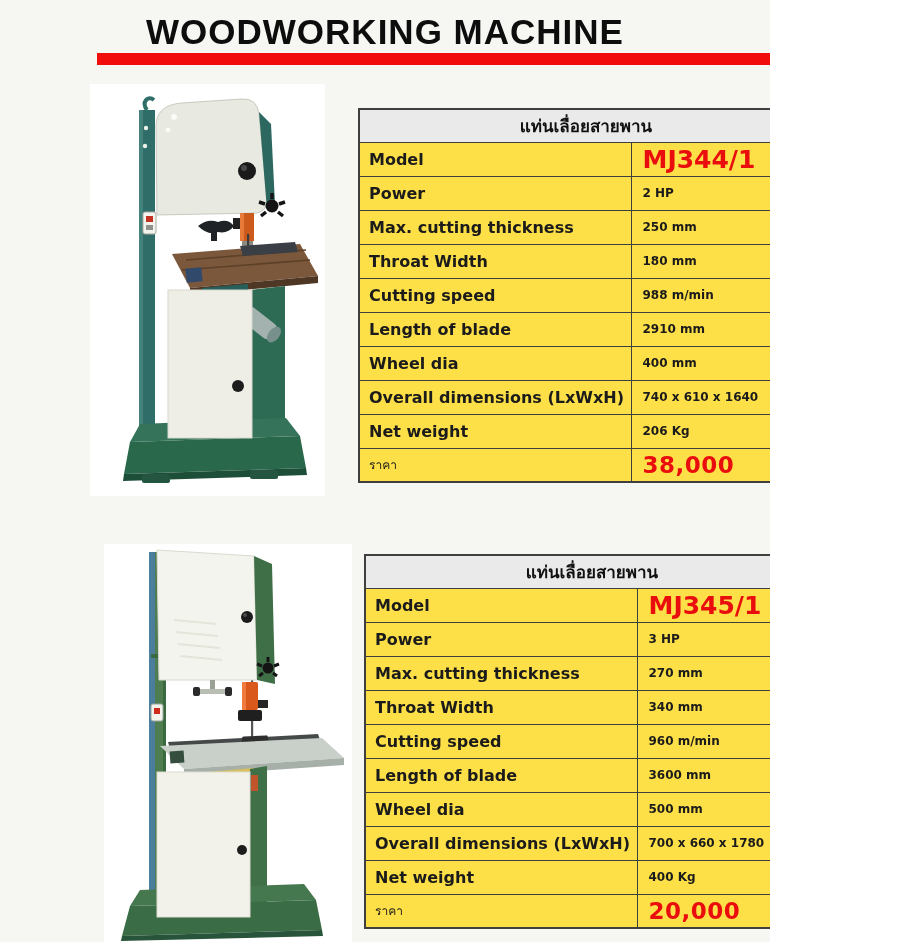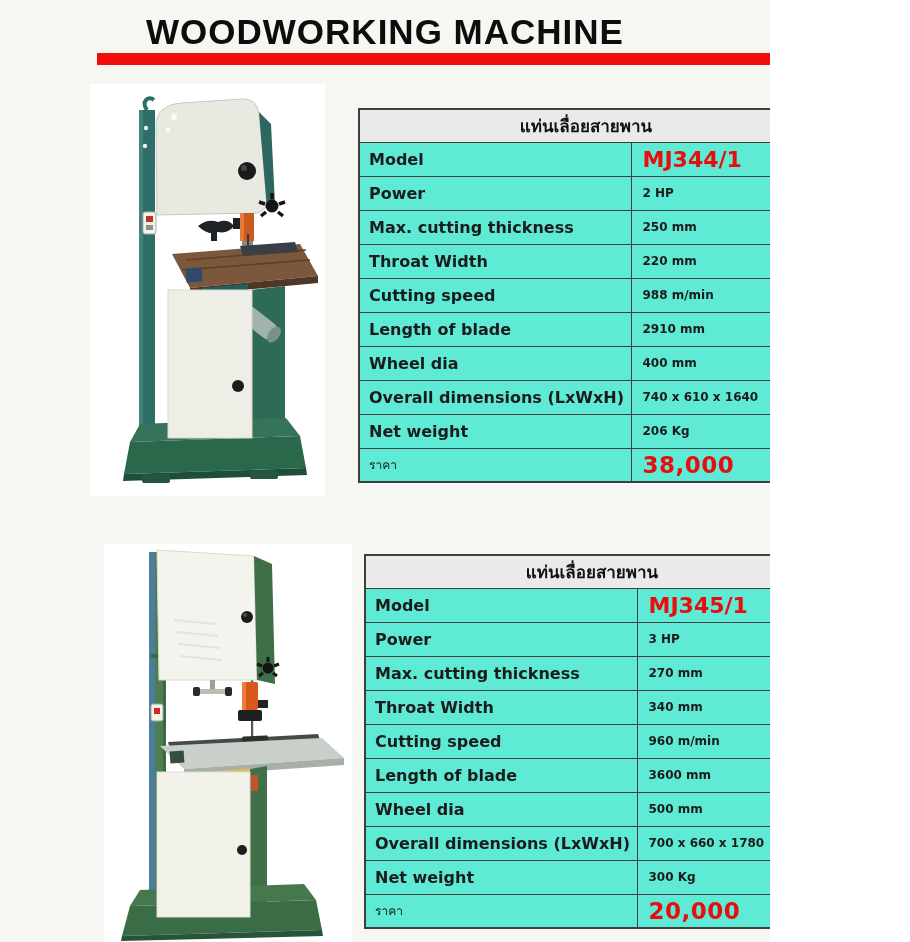--- a/index.html
+++ b/index.html
@@ -24,36 +24,36 @@
 
   
   .photo{position:absolute;background:#ffffff;}
   .photo svg{display:block;width:100%;height:100%;}
   #photo-1{left:90px;top:84px;width:235px;height:412px;}
   #photo-2{left:104px;top:544px;width:248px;height:398px;}
 
   
   table.spec{
     position:absolute;border-collapse:collapse;table-layout:fixed;
-    width:456px;background:#5eead4;border:2px solid var(--border_dark);
+    width:456px;background:#fde047;border:2px solid var(--border_dark);
   }
   #table-1{left:358px;top:108px;}
   #table-2{left:364px;top:554px;}
   table.spec td,table.spec th{
     border:1px solid var(--border_dark);
     vertical-align:middle;
   }
   table.spec th.tbl-head{
     height:33px;background:var(--header_bg);
     font-size:17px;font-weight:bold;color:#111;text-align:center;
   }
   table.spec td{height:34px;margin-left:20px;}
   td.lbl{padding-left:9px;font-size:16px;font-weight:bold;color:#1b1b1b;}
   td.val{padding-left:11px;font-size:12px;font-weight:bold;color:#1b1b1b;}
-  td.val.model{color:var(--value_red);font-size:22px;}
+  td.val.model{color:var(--value_red);font-size:25px;}
   td.lbl.price{font-weight:normal;font-size:12px;}
   td.val.price{color:var(--value_red);font-size:23px;letter-spacing:0.5px;}
   col.c1{width:272px;}
 </style>
 </head>
 <body>
 
 <div id="page">
 
   <div class="page-title">WOODWORKING MACHINE</div>
@@ -135,21 +135,21 @@
     <tr>
       <td class="lbl">Power</td>
       <td class="val">2 HP</td>
     </tr>
     <tr>
       <td class="lbl">Max. cutting thickness</td>
       <td class="val">250 mm</td>
     </tr>
     <tr>
       <td class="lbl">Throat Width</td>
-      <td class="val">220 mm</td>
+      <td class="val">180 mm</td>
     </tr>
     <tr>
       <td class="lbl">Cutting speed</td>
       <td class="val">988 m/min</td>
     </tr>
     <tr>
       <td class="lbl">Length of blade</td>
       <td class="val">2910 mm</td>
     </tr>
     <tr>
@@ -259,21 +259,21 @@
     <tr>
       <td class="lbl">Wheel dia</td>
       <td class="val">500 mm</td>
     </tr>
     <tr>
       <td class="lbl">Overall dimensions (LxWxH)</td>
       <td class="val">700 x 660 x 1780</td>
     </tr>
     <tr>
       <td class="lbl">Net weight</td>
-      <td class="val">300 Kg</td>
+      <td class="val">400 Kg</td>
     </tr>
     <tr>
       <td class="lbl price">ราคา</td>
       <td class="val price">20,000</td>
     </tr>
   </tbody>
     </table>
 
 </div>
 

